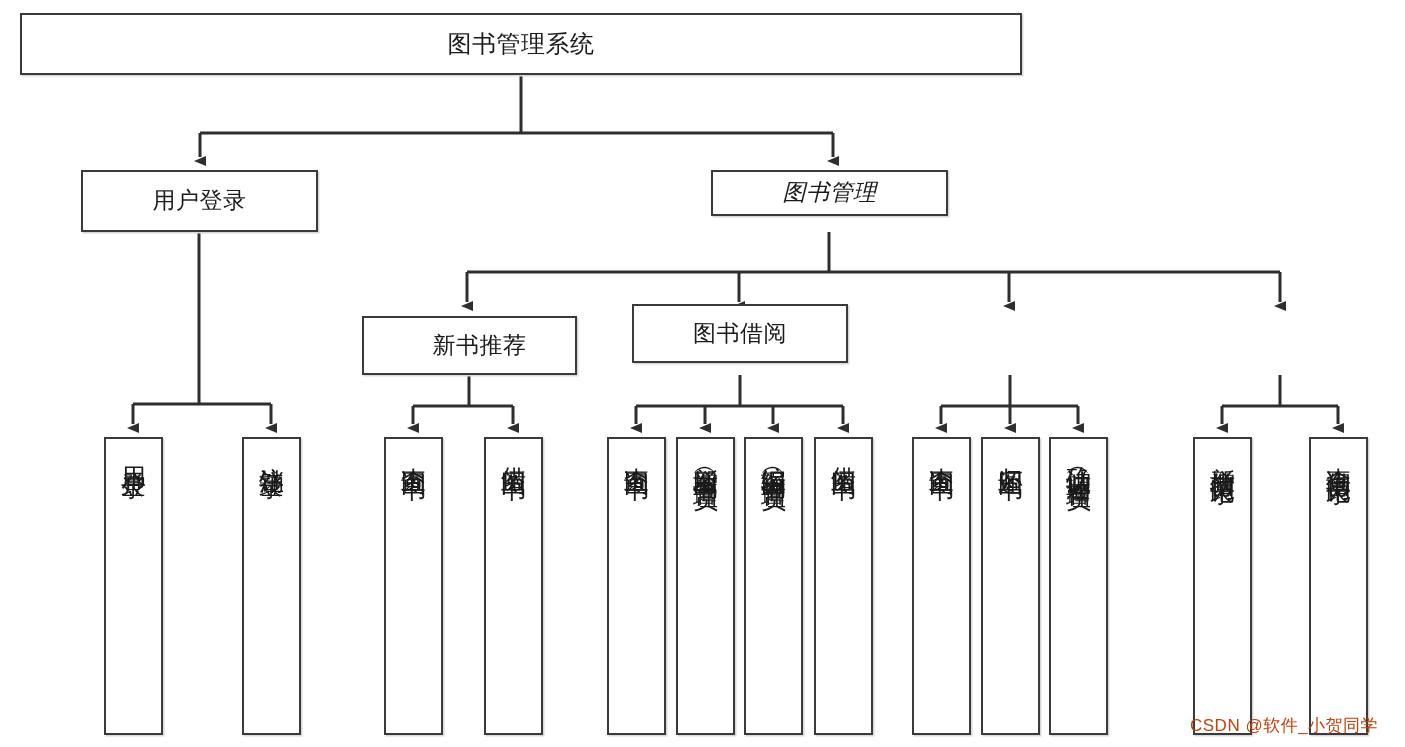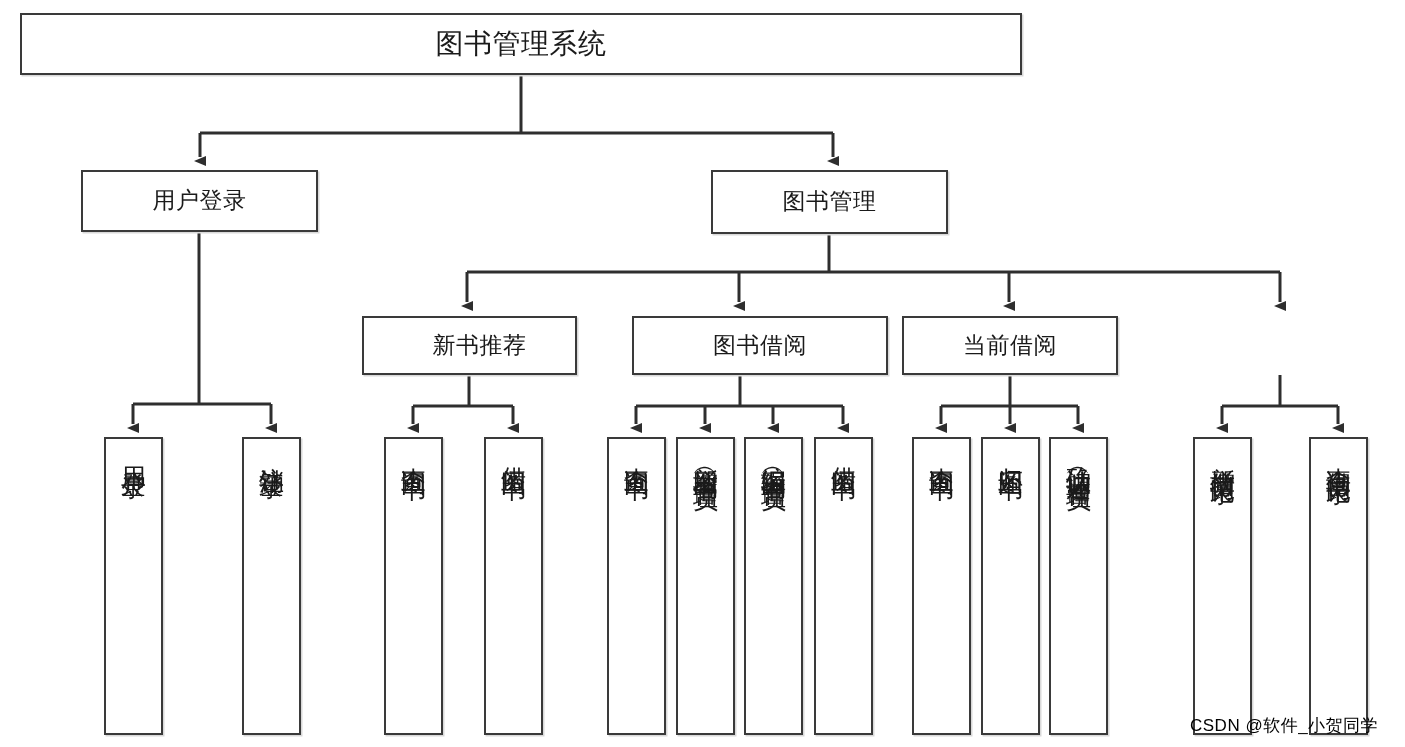--- a/index.html
+++ b/index.html
@@ -38,32 +38,32 @@
     justify-content:center;
     padding-top:8px;
   }
   .node.vert .label{
     writing-mode:vertical-rl;
     text-orientation:upright;
     font-size:25px;
     letter-spacing:3px;
     line-height:1;
   }
-  .node.root .label{font-size:28px;}
+  .node.root .label{font-size:24px;}
 
   .connectors{
     position:absolute;left:0;top:0;
     width:1405px;height:747px;
     pointer-events:none;
   }
   .watermark{
     position:absolute;
     left:1190px;top:714px;
     font-size:17px;
-    color:#000000;
+    color:#c2410c;
     letter-spacing:0.5px;
     white-space:nowrap;
     user-select:none;
   }
 </style>
 </head>
 <body>
 
 <div id="canvas">
 
@@ -117,32 +117,29 @@
     </g>
   </svg>
 
   <div class="node horiz root" style="left:20px;top:13px;width:1002px;height:62px;">
     <span class="label">图书管理系统</span>
   </div>
 
   <div class="node horiz" style="left:81px;top:170px;width:237px;height:62px;">
     <span class="label">用户登录</span>
   </div>
-  <div class="node horiz" style="left:711px;top:170px;width:237px;height:64px;">
+  <div class="node horiz" style="left:711px;top:170px;width:237px;height:46px;font-style:italic;">
     <span class="label">图书管理</span>
   </div>
 
   <div class="node horiz" style="left:362px;top:316px;width:215px;height:59px;padding-left:20px;">
     <span class="label">新书推荐</span>
   </div>
-  <div class="node horiz" style="left:632px;top:316px;width:256px;height:59px;">
+  <div class="node horiz" style="left:632px;top:304px;width:216px;height:59px;">
     <span class="label">图书借阅</span>
-  </div>
-  <div class="node horiz" style="left:902px;top:316px;width:216px;height:59px;">
-    <span class="label">当前借阅</span>
   </div>
 
   <div class="node vert" style="left:104px;top:437px;width:59px;height:298px;">
     <span class="label">用户登录</span>
   </div>
   <div class="node vert" style="left:242px;top:437px;width:59px;height:298px;">
     <span class="label">注销登录</span>
   </div>
 
   <div class="node vert" style="left:384px;top:437px;width:59px;height:298px;">

